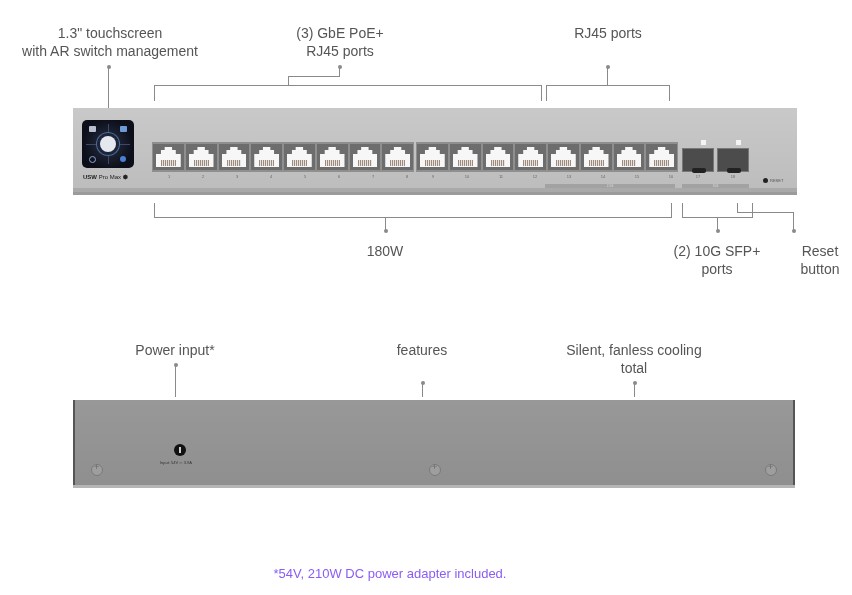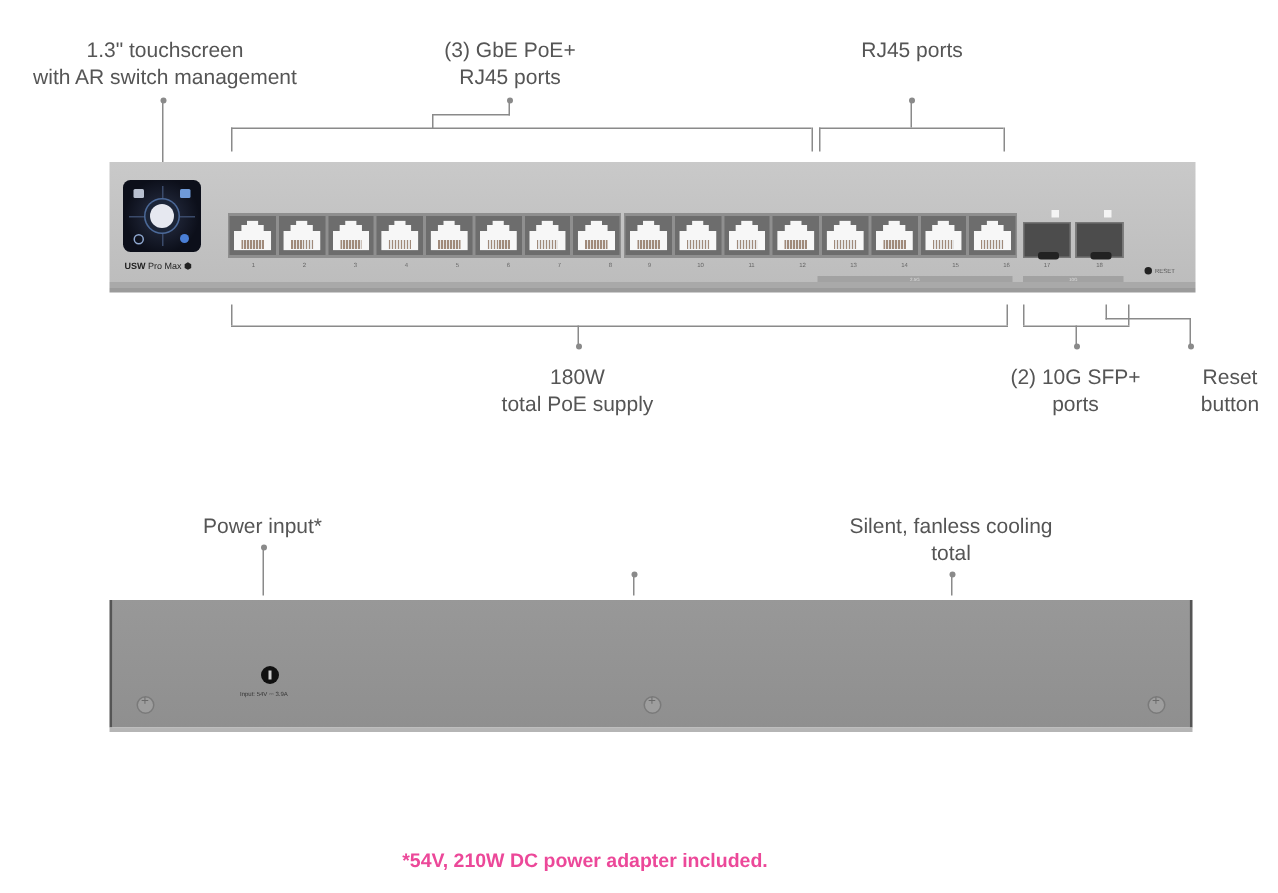--- a/index.html
+++ b/index.html
@@ -38,21 +38,21 @@
   
   .rear { position: absolute; left: 73px; top: 400px; width: 722px; height: 85px;
           background: linear-gradient(#989898, #8f8f8f); border-left: 2px solid #555; border-right: 2px solid #555; box-sizing:border-box; }
   .rear-bottom { position:absolute; left:73px; top:485px; width:722px; height:3px; background:#b5b5b5; }
   .screw { position:absolute; width:12px; height:12px; border-radius:50%; background:#9e9e9e; border:1px solid #7a7a7a; box-sizing:border-box; }
   .screw::after { content:"+"; position:absolute; left:2px; top:-3px; font-size:9px; color:#6a6a6a; }
   .power-jack { position:absolute; width:12px; height:12px; border-radius:50%; background:#111; }
   .power-jack::after { content:""; position:absolute; left:5px; top:3px; width:2px; height:6px; background:#ccc; }
   .power-text { position:absolute; font-size:4px; color:#333; }
 
-  .footnote { position:absolute; left:0; width:780px; top:566px; text-align:center; font-size:13px; color:#ec4899;font-weight:bold; }
+  .footnote { position:absolute; left:0; width:780px; top:566px; text-align:center; font-size:13px; color:#8b5cf6; }
 </style>
 </head>
 <body>
 
 <div class="label" style="left:8px; top:24px; width:204px;">
   <div>1.3" touchscreen</div>
   <div>with AR switch management</div>
 </div>
 <div class="dot" style="left:107px; top:65px;"></div>
 <div class="line" style="left:108px; top:67px; width:1px; height:41px;"></div>
@@ -199,21 +199,20 @@
   </div>
 <div class="front-edge"></div>
 
 <div class="line" style="left:154px; top:203px; width:1px; height:14px;"></div>
 <div class="line" style="left:154px; top:217px; width:518px; height:1px;"></div>
 <div class="line" style="left:671px; top:203px; width:1px; height:14px;"></div>
 <div class="line" style="left:385px; top:217px; width:1px; height:13px;"></div>
 <div class="dot" style="left:384px; top:229px;"></div>
 <div class="label" style="left:325px; top:242px; width:120px;">
   <div>180W</div>
-  <div>total PoE supply</div>
 </div>
 
 <div class="line" style="left:682px; top:203px; width:1px; height:14px;"></div>
 <div class="line" style="left:682px; top:217px; width:71px; height:1px;"></div>
 <div class="line" style="left:752px; top:203px; width:1px; height:14px;"></div>
 <div class="line" style="left:717px; top:217px; width:1px; height:13px;"></div>
 <div class="dot" style="left:716px; top:229px;"></div>
 <div class="label" style="left:667px; top:242px; width:100px;">
   <div>(2) 10G SFP+</div>
   <div>ports</div>
@@ -228,20 +227,21 @@
   <div>button</div>
 </div>
 
 <div class="label" style="left:115px; top:341px; width:120px;">
   <div>Power input*</div>
 </div>
 <div class="dot" style="left:174px; top:363px;"></div>
 <div class="line" style="left:175px; top:365px; width:1px; height:32px;"></div>
 
 <div class="label" style="left:342px; top:341px; width:160px;">
+  <div>features</div>
 </div>
 <div class="dot" style="left:421px; top:381px;"></div>
 <div class="line" style="left:422px; top:383px; width:1px; height:14px;"></div>
 
 <div class="label" style="left:544px; top:341px; width:180px;">
   <div>Silent, fanless cooling</div>
   <div>total</div>
 </div>
 <div class="dot" style="left:633px; top:381px;"></div>
 <div class="line" style="left:634px; top:383px; width:1px; height:14px;"></div>

